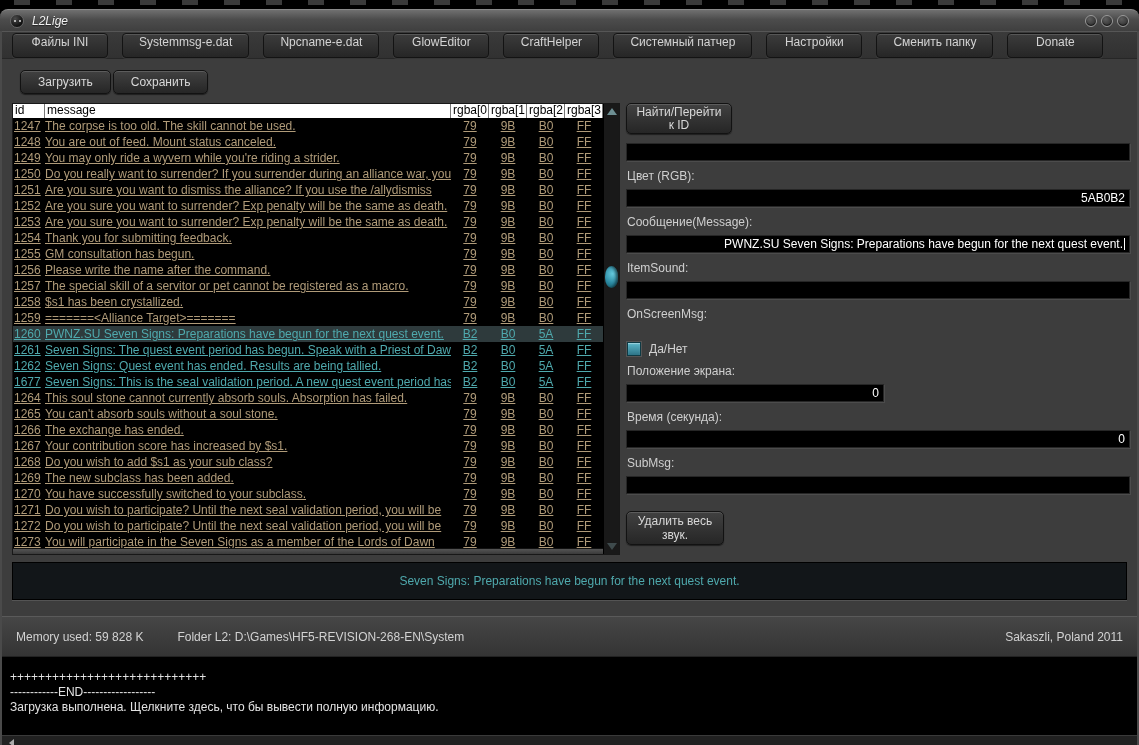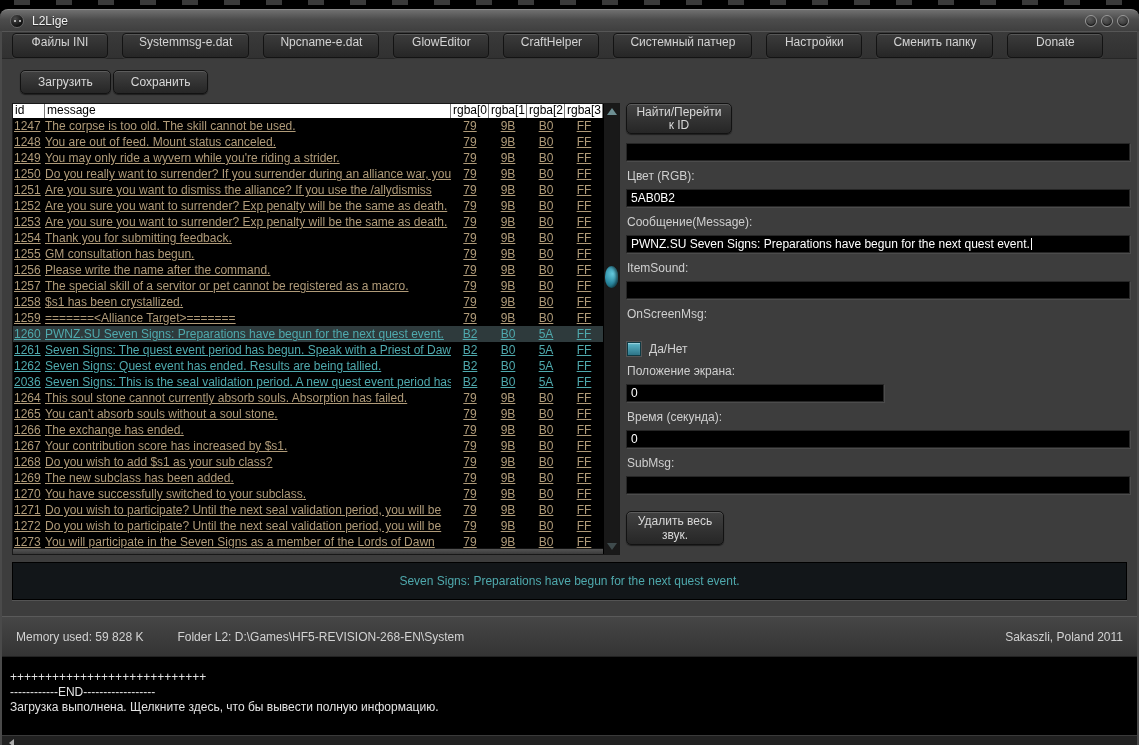--- a/index.html
+++ b/index.html
@@ -5,21 +5,21 @@
   *{box-sizing:border-box;margin:0;padding:0;}
   html,body{width:1139px;height:745px;overflow:hidden;}
   body{background:#000;font-family:"Liberation Sans",sans-serif;position:relative;}
 
   
   .top-strip{height:9px;background:#000;position:relative;}
   .top-strip::before{content:"";position:absolute;left:0;top:0;height:5px;width:100%;
     background:repeating-linear-gradient(90deg,#000 0 14px,#3a3a3a 14px 30px,#000 30px 42px);}
   .titlebar{height:22px;background:linear-gradient(#707070,#4c4c4c 45%,#3f3f3f);
     border-radius:8px 8px 0 0;display:flex;align-items:center;padding:0 10px;position:relative;
-    border-top:1px solid #8a8a8a;}
+    border-top:1px solid #8a8a8a;font-style:italic;}
   .app-icon{width:14px;height:14px;border-radius:50%;
     background:radial-gradient(circle at 35% 30%,#4a4a4a,#101010 70%);
     border:1px solid #666;position:relative;margin-right:8px;}
   .app-icon::after{content:"";position:absolute;left:3px;top:5px;width:2px;height:2px;border-radius:50%;
     background:#ddd;box-shadow:5px 0 0 #ddd;}
   .title-text{color:#f2f2f2;font-size:12px;text-shadow:0 1px 1px #222;}
   .win-controls{margin-left:auto;display:flex;gap:4px;}
   .win-btn{width:12px;height:12px;border-radius:50%;border:1px solid #9a9a9a;
     background:radial-gradient(circle at 35% 30%,#5e5e5e,#262626);box-shadow:inset 0 -1px 1px #111;}
 
@@ -66,21 +66,21 @@
   .arrow-down{position:absolute;bottom:4px;left:3px;width:0;height:0;
     border-left:5px solid transparent;border-right:5px solid transparent;border-top:7px solid #3e4a4c;}
   .vthumb{position:absolute;top:162px;left:1px;width:13px;height:22px;border-radius:7px/11px;
     background:radial-gradient(circle at 60% 35%,#66cade,#2a88a0 60%,#176070);
     box-shadow:inset -2px 0 3px rgba(0,0,0,.5);}
 
   
   .panel{flex:1;padding-top:0;}
   .panel .lbl{color:#cfcfcf;font-size:12px;margin:8px 0 6px 1px;}
   .field{height:18px;background:#000;border:1px solid #262626;color:#fff;font-size:12px;
-    line-height:16px;padding:0 4px;box-shadow:1px 1px 0 rgba(255,255,255,.08);overflow:hidden;white-space:nowrap;}
+    line-height:16px;padding:0 4px;box-shadow:1px 1px 0 rgba(255,255,255,.08);overflow:hidden;white-space:nowrap;text-align:right;}
   .field.short{width:258px;}
   .find-btn{width:106px;height:31px;display:flex;align-items:center;justify-content:center;text-align:center;
     font-size:12px;line-height:13px;padding:0 6px;}
   .caret{display:inline-block;width:1px;height:12px;background:#fff;vertical-align:-2px;margin-left:1px;}
   .chk-row{display:flex;align-items:center;gap:8px;margin:21px 0 1px 1px;}
   .checkbox{width:14px;height:14px;background:linear-gradient(#5db9cb,#2d7487);
     border:1px solid #0e3a44;box-shadow:0 0 0 1px #555,inset 0 1px 1px rgba(255,255,255,.4);cursor:pointer;}
   .chk-lbl{color:#d2d2d2;font-size:12px;}
   .del-btn{width:98px;height:34px;margin-top:17px;display:flex;align-items:center;justify-content:center;
     text-align:center;font-size:12px;line-height:14px;padding:0 8px;}
@@ -274,21 +274,21 @@
             </div>
             <div class="row row-event">
               <div class="c-id">1262</div>
               <div class="c-msg">Seven Signs: Quest event has ended. Results are being tallied.</div>
               <div class="c-rgba">B2</div>
               <div class="c-rgba">B0</div>
               <div class="c-rgba">5A</div>
               <div class="c-rgba">FF</div>
             </div>
             <div class="row row-event">
-              <div class="c-id">2036</div>
+              <div class="c-id">1677</div>
               <div class="c-msg">Seven Signs: This is the seal validation period. A new quest event period has</div>
               <div class="c-rgba">B2</div>
               <div class="c-rgba">B0</div>
               <div class="c-rgba">5A</div>
               <div class="c-rgba">FF</div>
             </div>
             <div class="row row-normal">
               <div class="c-id">1264</div>
               <div class="c-msg">This soul stone cannot currently absorb souls. Absorption has failed.</div>
               <div class="c-rgba">79</div>

